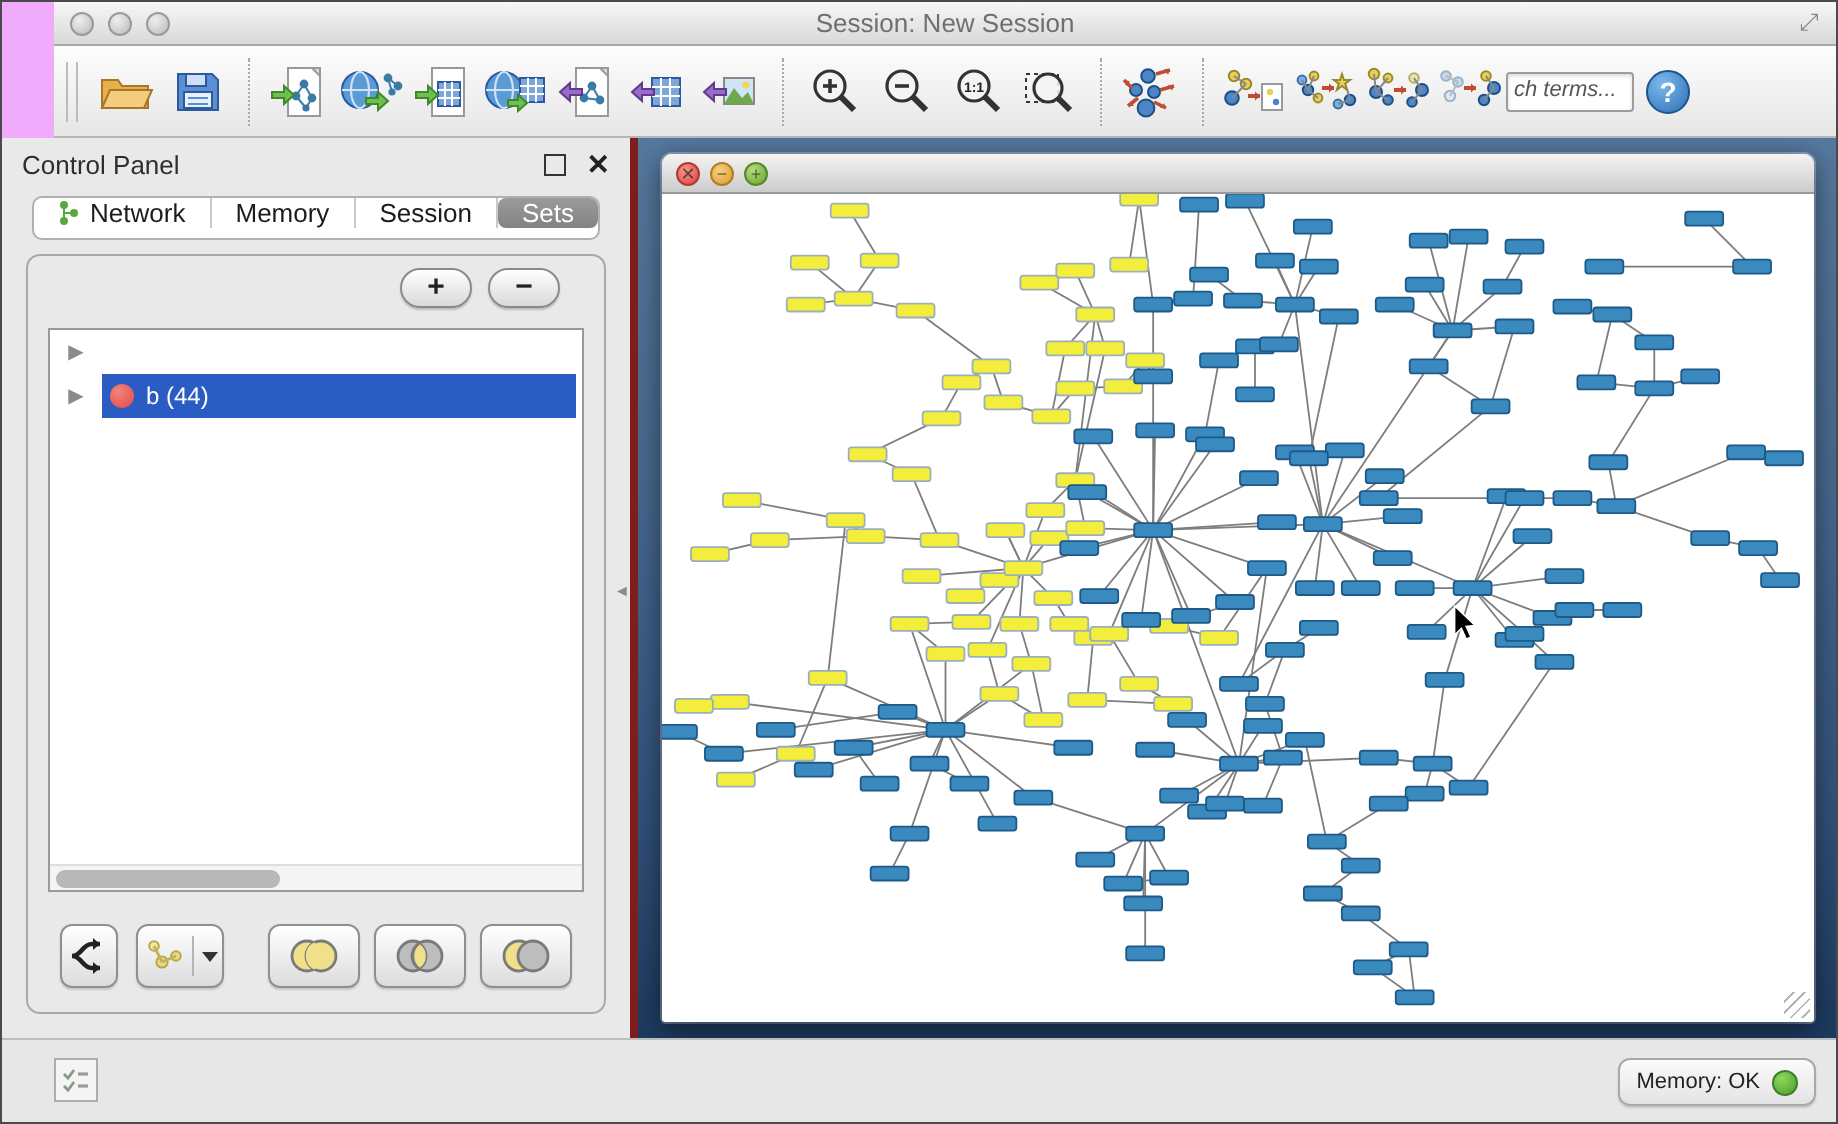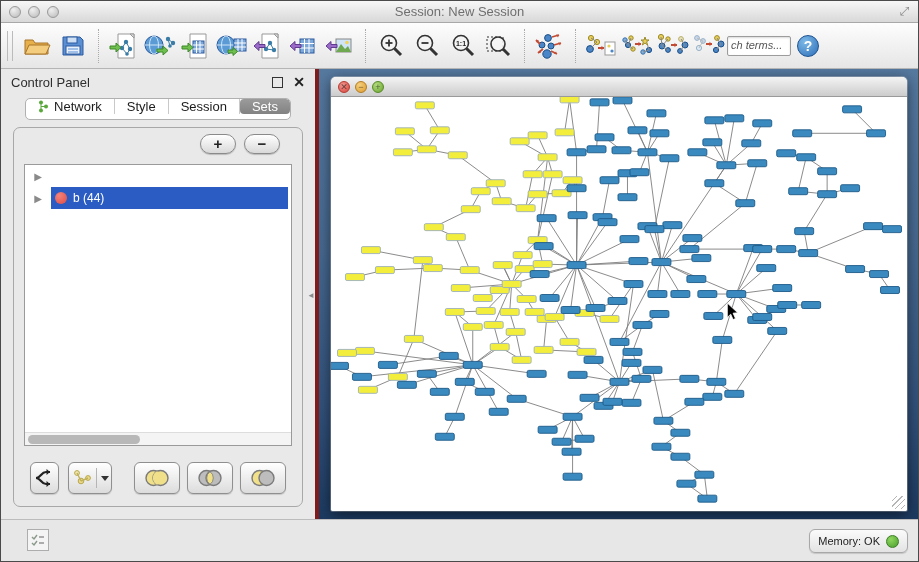--- a/index.html
+++ b/index.html
@@ -1,18 +1,18 @@
 <!DOCTYPE html>
 <html><head>
 <meta charset="utf-8">
 <style>
   html,body{margin:0;padding:0;background:#555;}
   *{box-sizing:border-box;}
   .app{position:relative;width:919px;height:562px;background:#f0abfc;
-       font-family:"Liberation Sans",sans-serif;overflow:hidden;border:1px solid #4a4a4a;}
+       font-family:"Liberation Sans",sans-serif;overflow:hidden;border:1px solid #4a4a4a;padding-left:26px;}
   
   .titlebar{height:22px;background:linear-gradient(#f7f7f7,#d8d8d8);border-bottom:1px solid #a8a8a8;
             display:flex;align-items:center;position:relative;}
   .traffic{display:flex;gap:7px;margin-left:8px;}
   .tl{width:12px;height:12px;border-radius:50%;background:radial-gradient(circle at 35% 30%,#efefef,#b9b9b9);
       border:1px solid #9a9a9a;}
   .win-title{position:absolute;left:0;right:0;text-align:center;font-size:13px;color:#6f6f6f;}
   .expand{position:absolute;right:6px;top:3px;width:15px;height:15px;color:#8a8a8a;font-size:12px;line-height:15px;text-align:center;}
   
   .toolbar{height:46px;background:linear-gradient(#fdfdfd,#e6e6e6);border-bottom:1px solid #b5b5b5;
@@ -325,21 +325,21 @@
               <svg width="11" height="13" viewBox="0 0 11 13">
                   <circle cx="3" cy="2.5" r="2" fill="#5aa83c"></circle>
                   <circle cx="8" cy="6.5" r="2" fill="#5aa83c"></circle>
                   <circle cx="3" cy="10.5" r="2" fill="#5aa83c"></circle>
                   <path d="M3 2.5 L3 10.5 M3 6.5 L8 6.5" stroke="#5aa83c" fill="none"></path>
                 </svg>
             </span>
             <span>Network</span>
           </div>
           <div class="tab">
-            <span>Style</span>
+            <span>Memory</span>
           </div>
           <div class="tab">
             <span>Session</span>
           </div>
           <div class="tab active">
             <span>Sets</span>
           </div>
         </div>
       </div>
 

